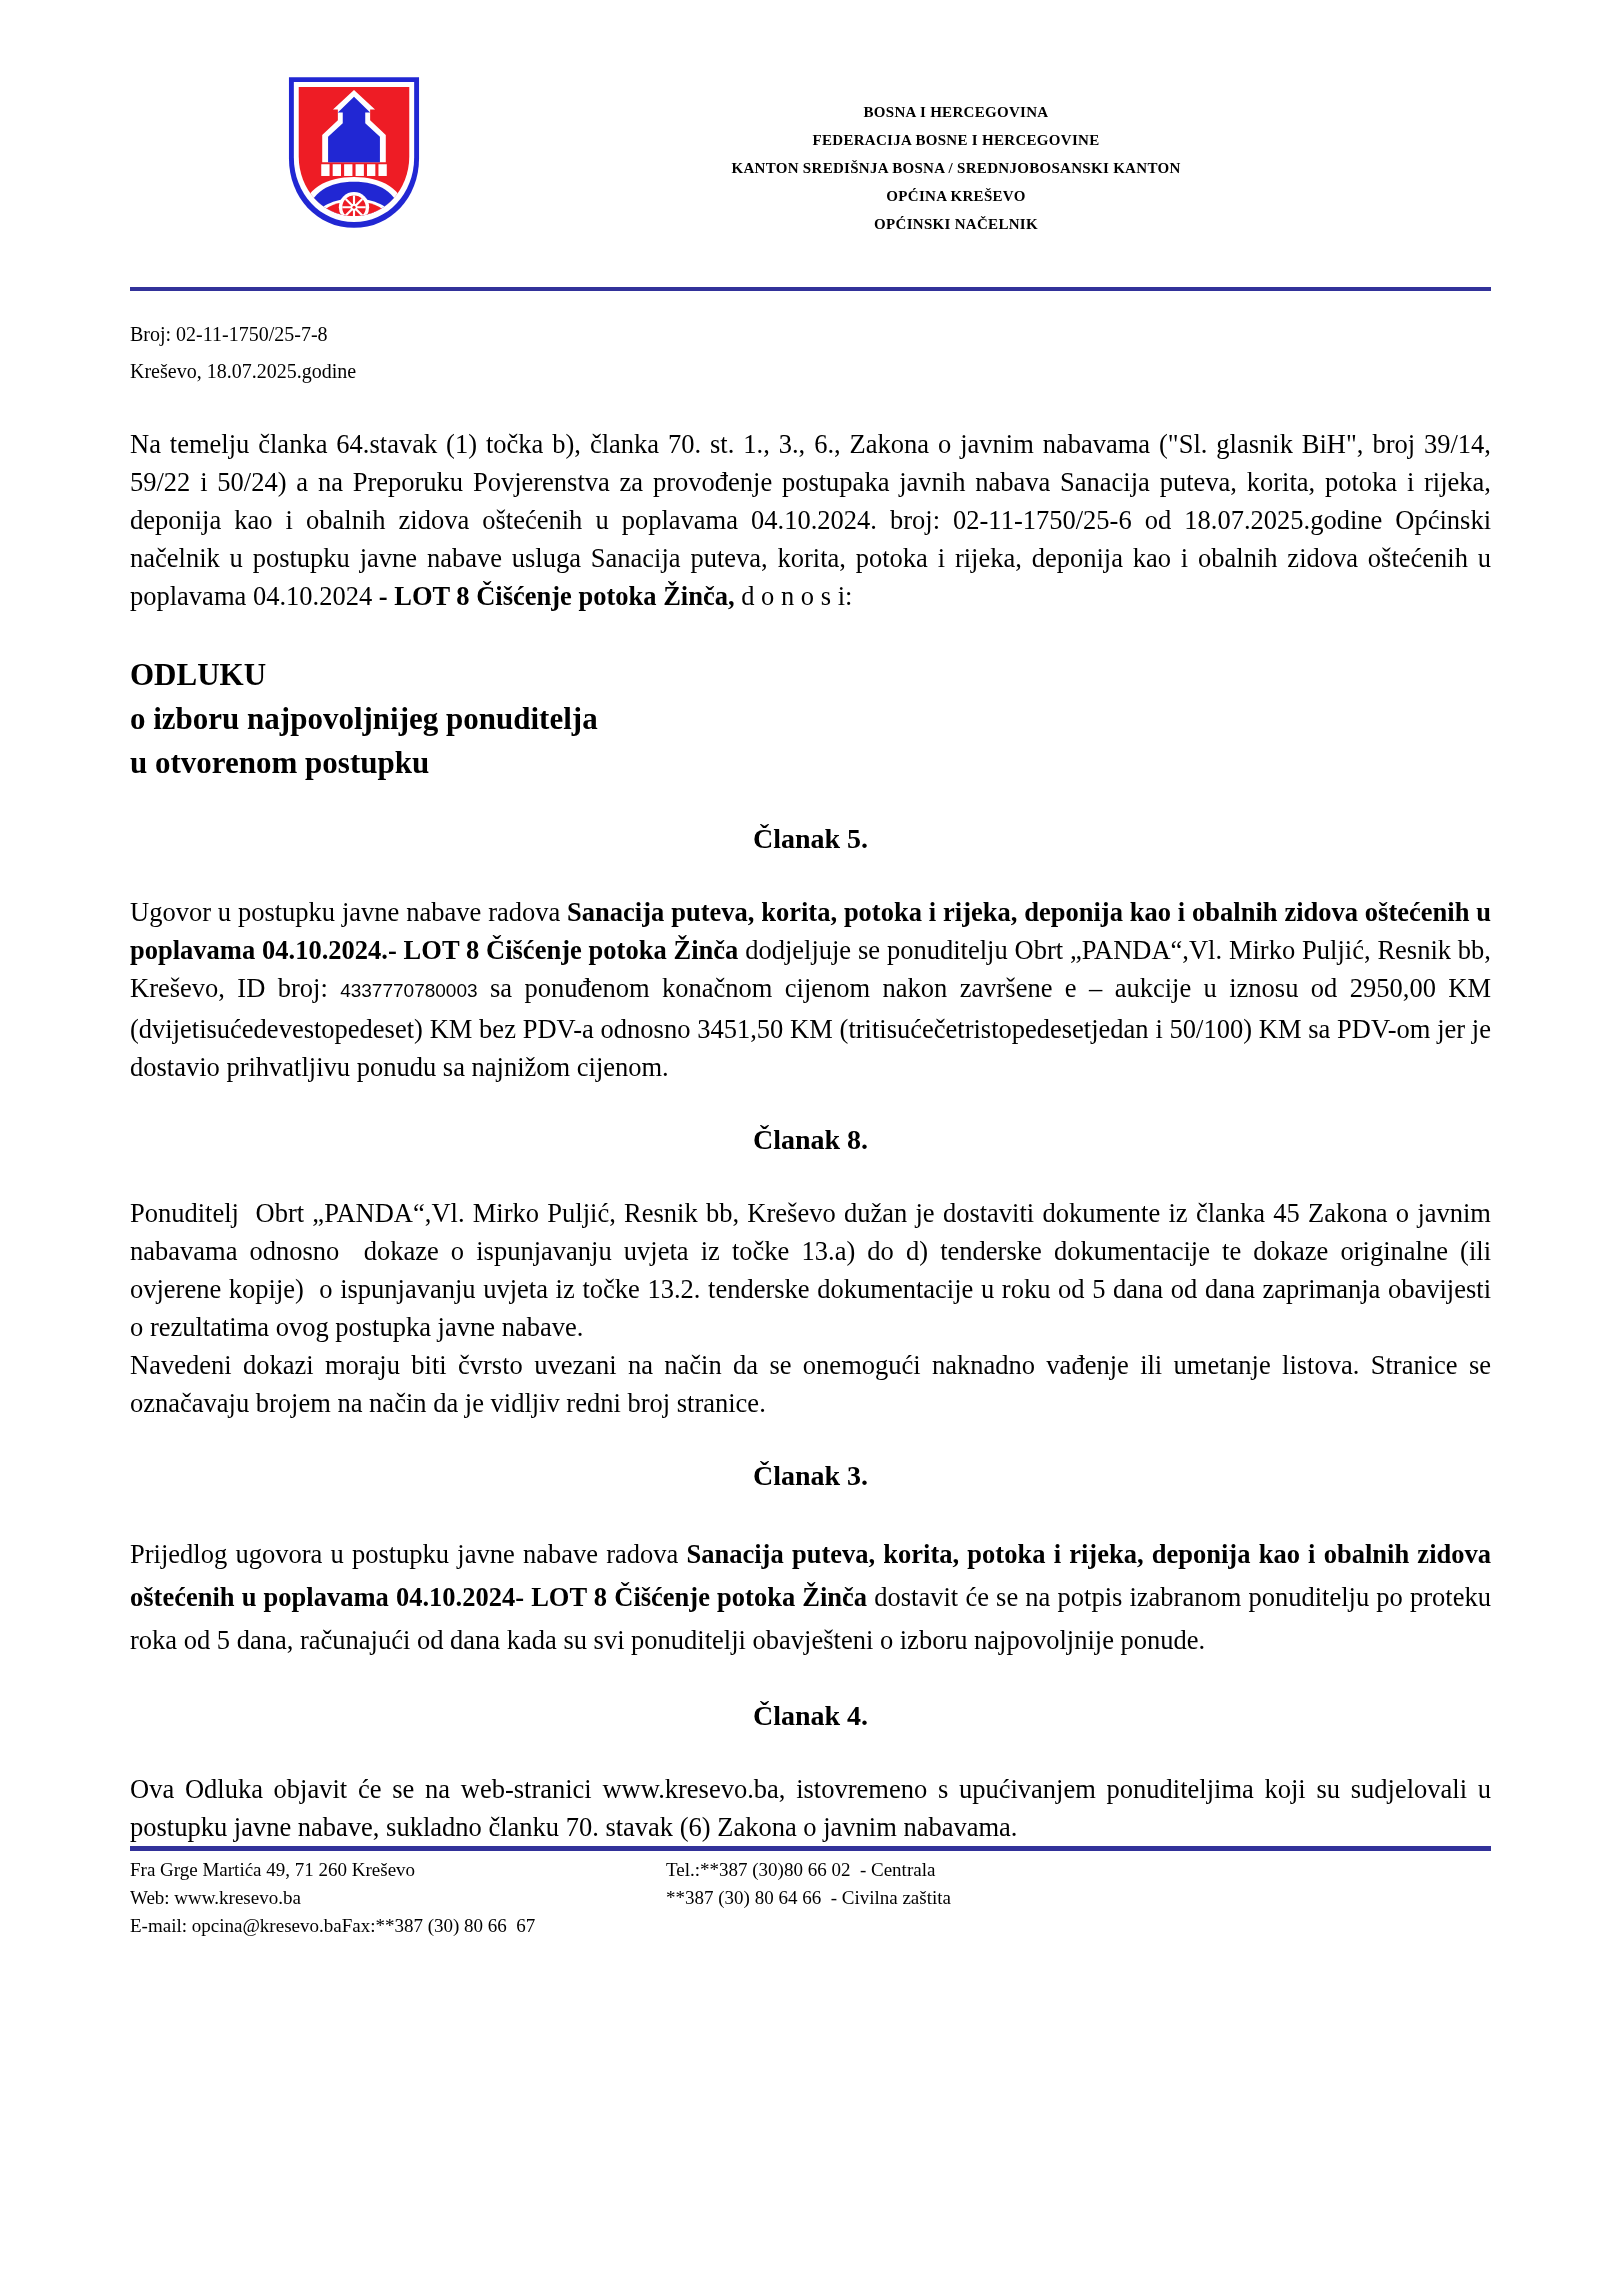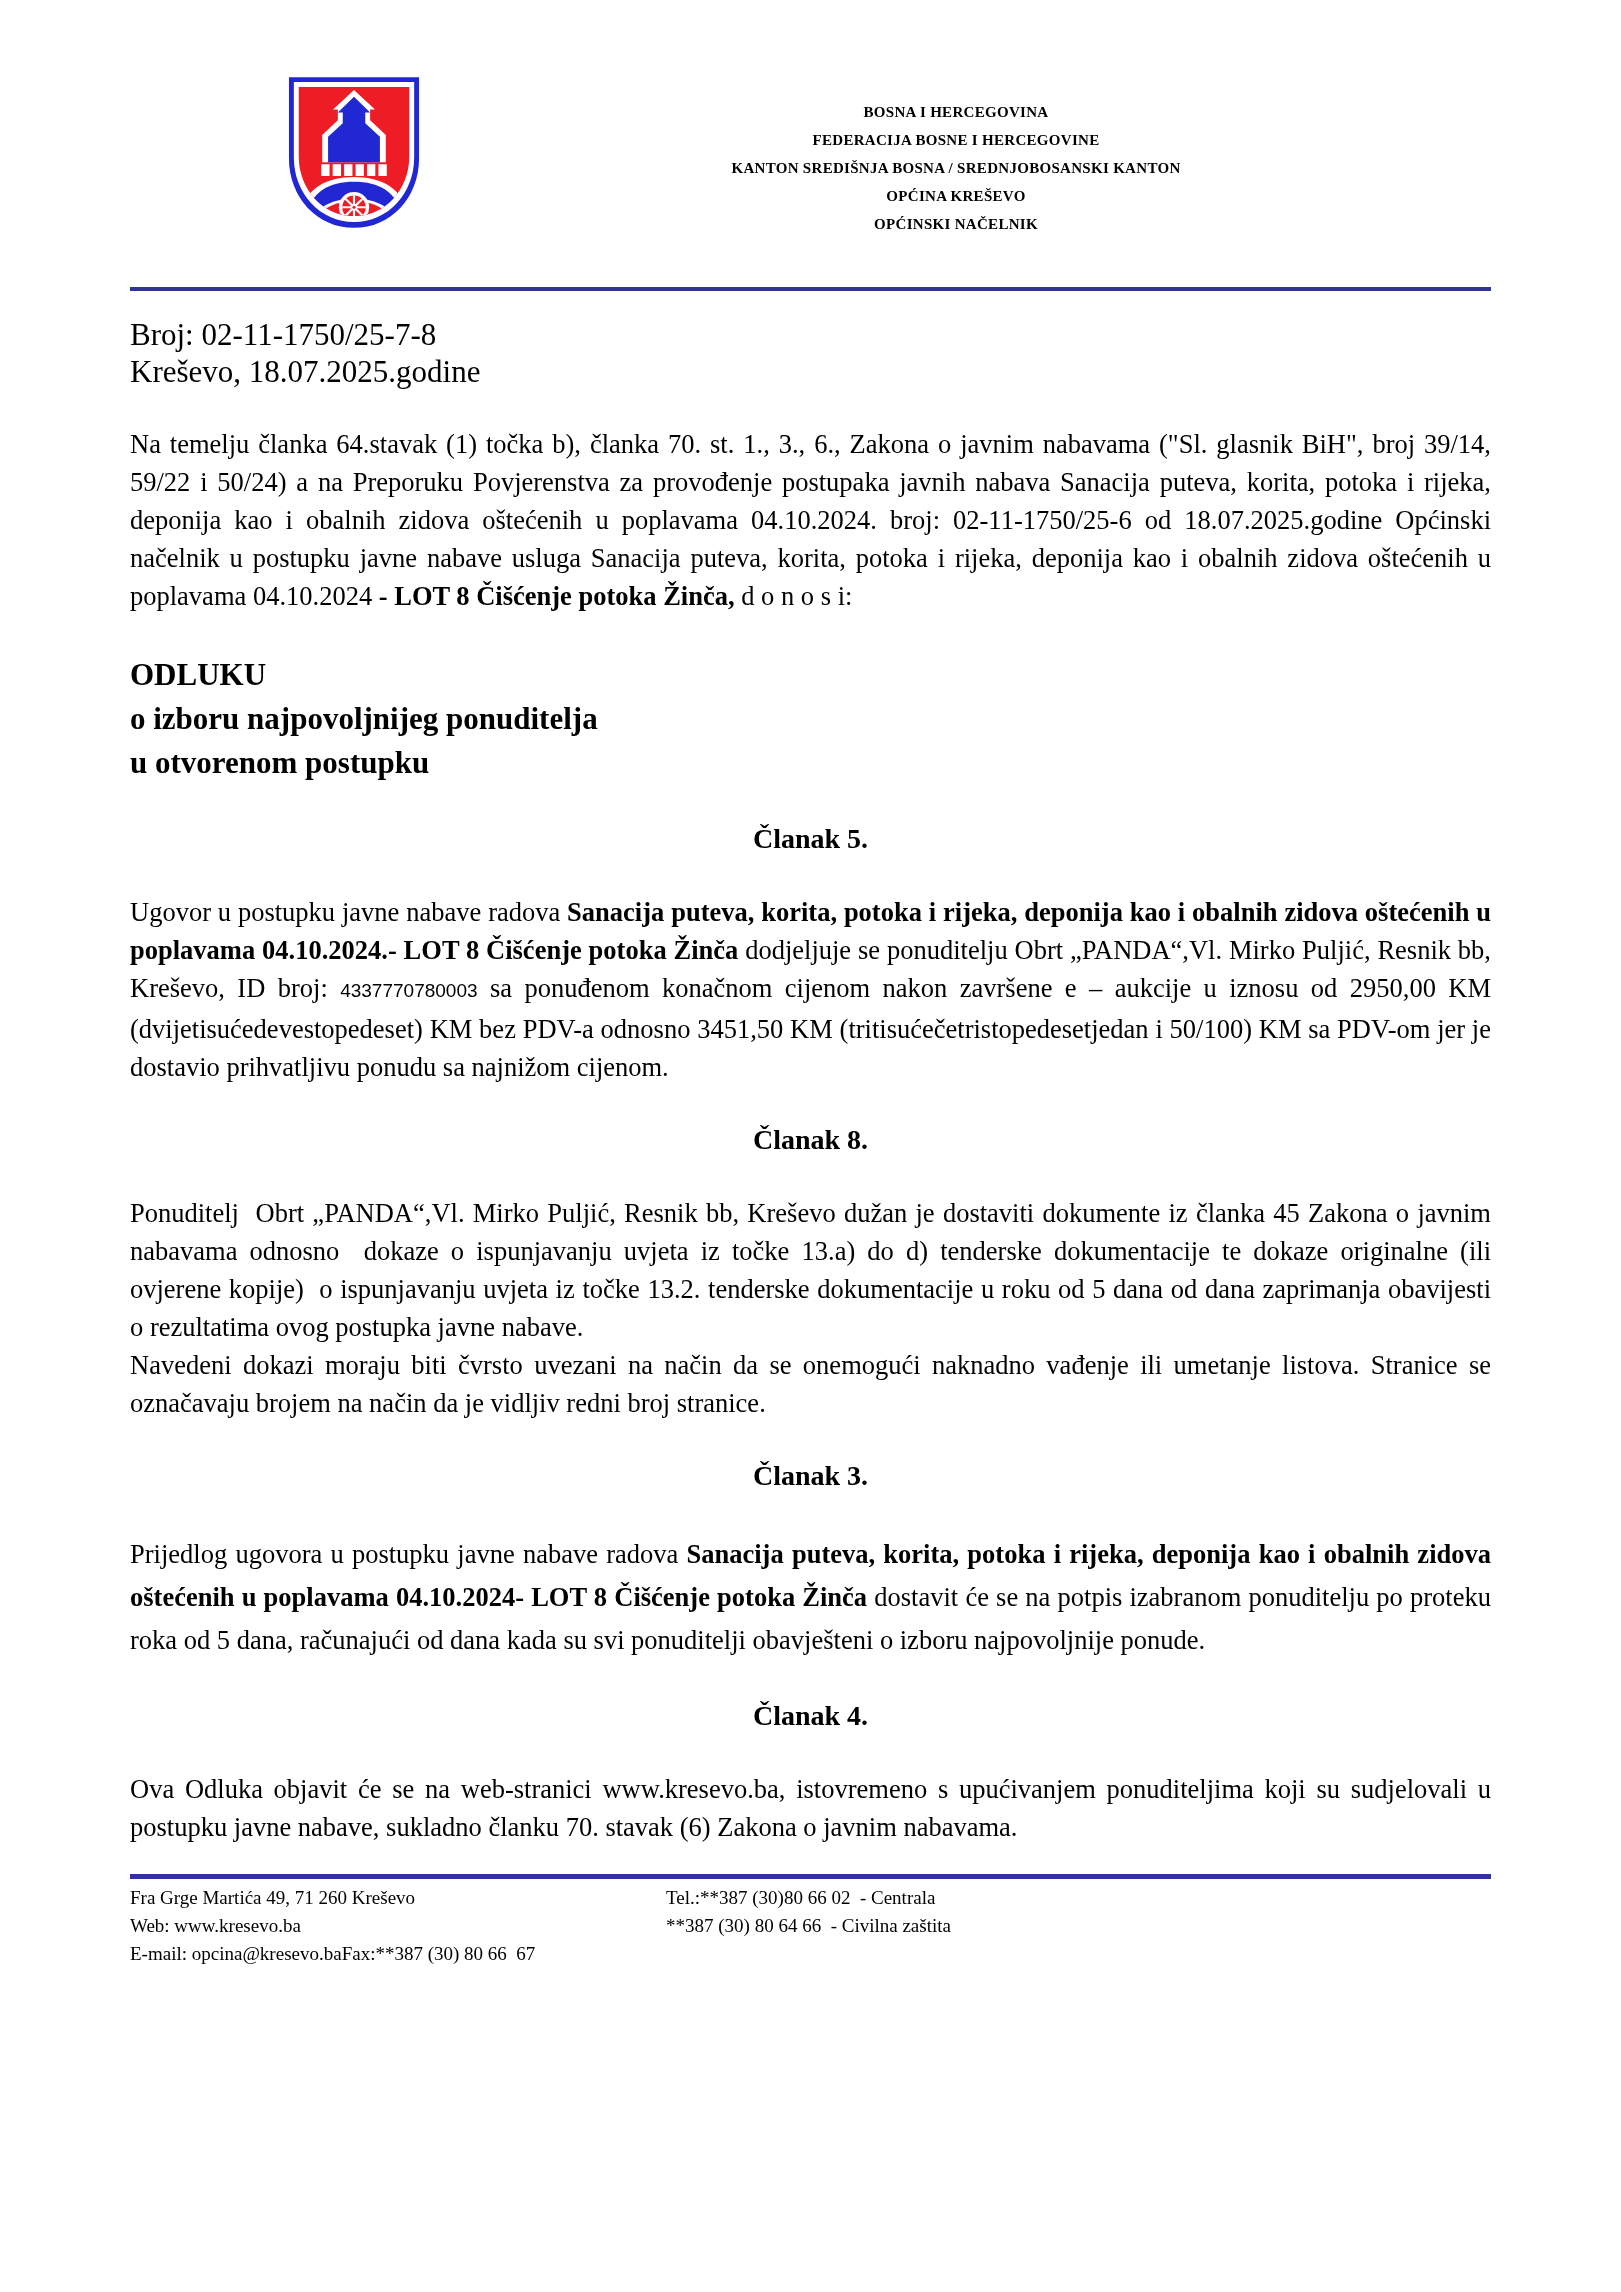--- a/index.html
+++ b/index.html
@@ -29,21 +29,21 @@
     line-height: 28px;
     letter-spacing: 0.3px;
   }
   .rule {
     height: 3.9px;
     background: var(--rule-color, #32329a);
     border: none;
   }
   .rule-top { margin-bottom: 25.5px; }
   
-  .meta { font-size: 31px; line-height: 37px; }
+  .meta { font-size: 20px; line-height: 37px; }
   .para {
     font-size: 26.5px;
     line-height: 38px;
     text-align: justify;
     margin: 35px 0 0 0;
   }
   .para span, .para strong, .footer span { white-space: pre-wrap; }
   .title-block {
     margin-top: 38px;
     text-align: left;
@@ -55,21 +55,21 @@
     margin: 35px 0 0 0;
     text-align: center;
     font-weight: bold;
     font-size: 28px;
     line-height: 38px;
   }
   .para.follow { margin-top: 0; }
   .para.spread { line-height: 43px; margin-top: 38px; }
   .num-sans { font-family: "Liberation Sans", "DejaVu Sans", sans-serif; font-size: 19px; }
   
-  .footer-block { margin-top: 28px; }
+  .footer-block { }
   .rule-bottom { height: 4.9px; margin-bottom: 4.9px; }
   .footer { font-size: 19px; line-height: 28px; }
   .f-left { display: inline-block; width: 536px; }
 </style>
 </head>
 <body>
 
 <div class="page">
 
   <header class="doc-header">

